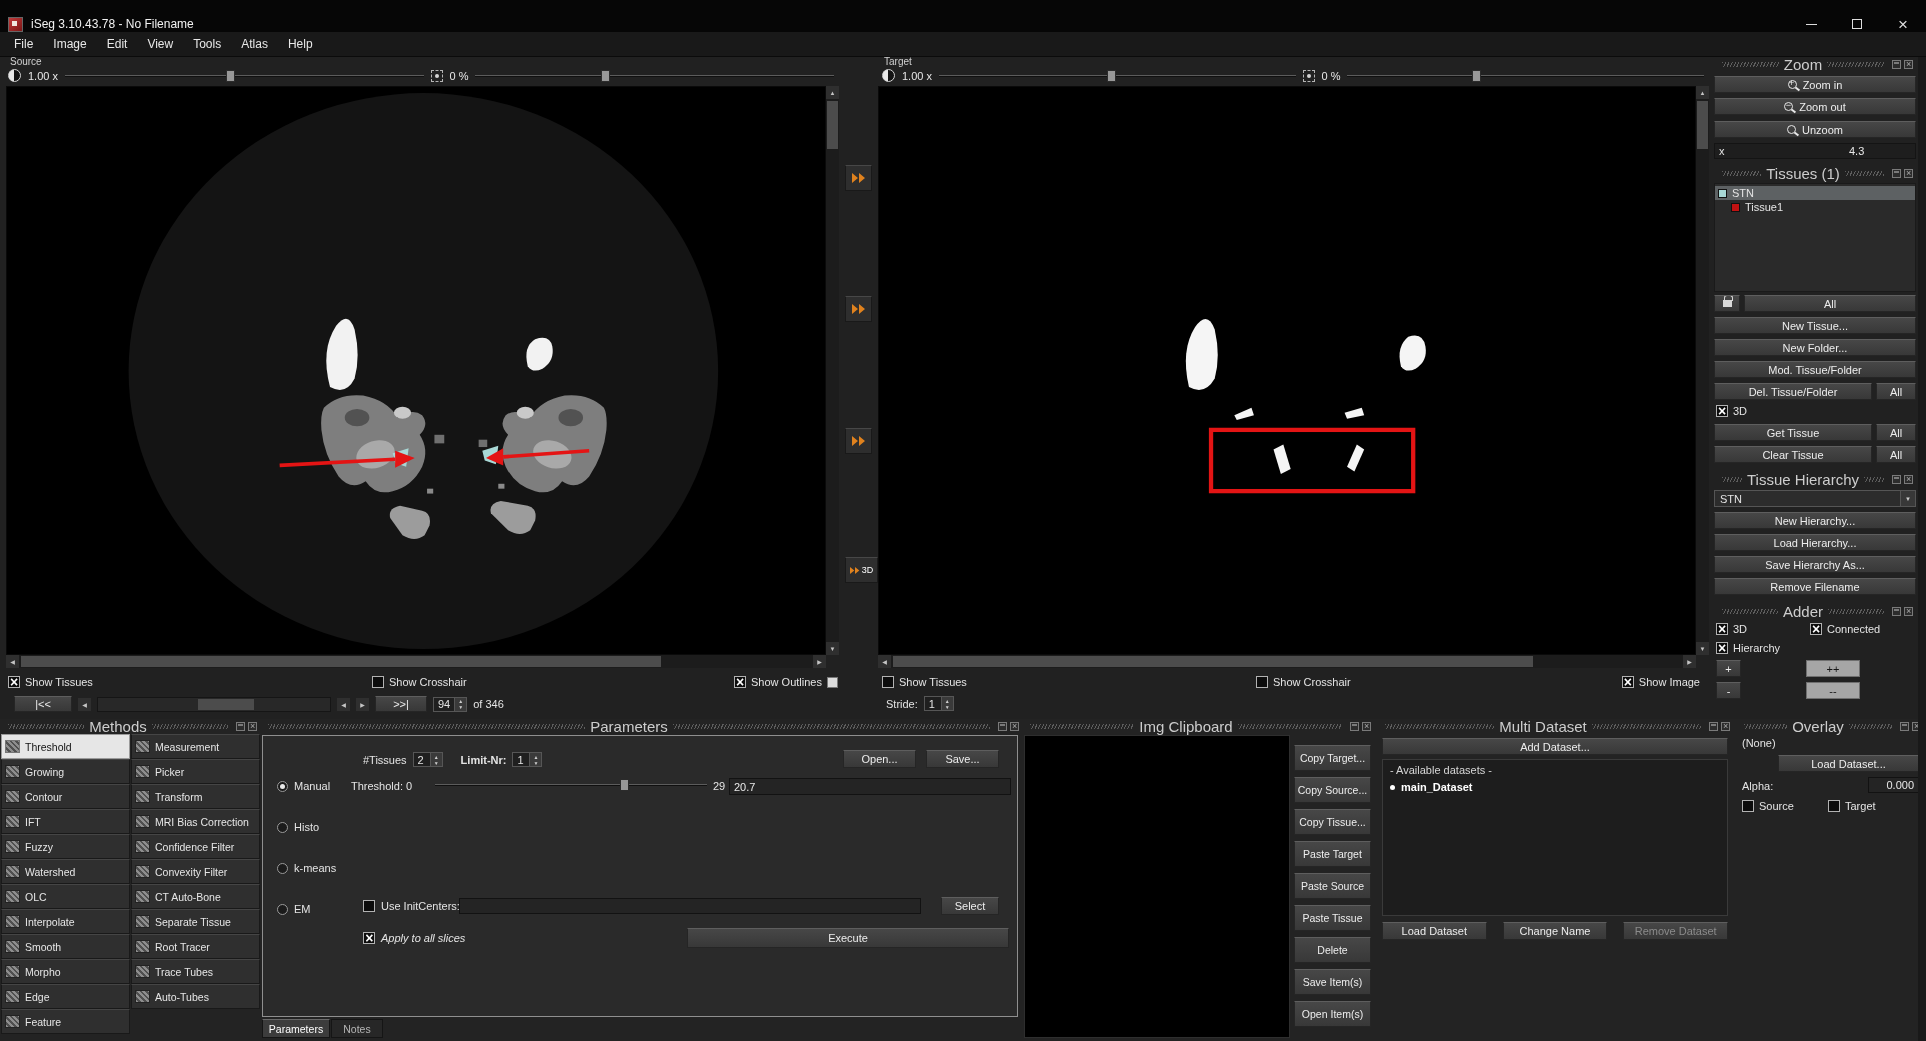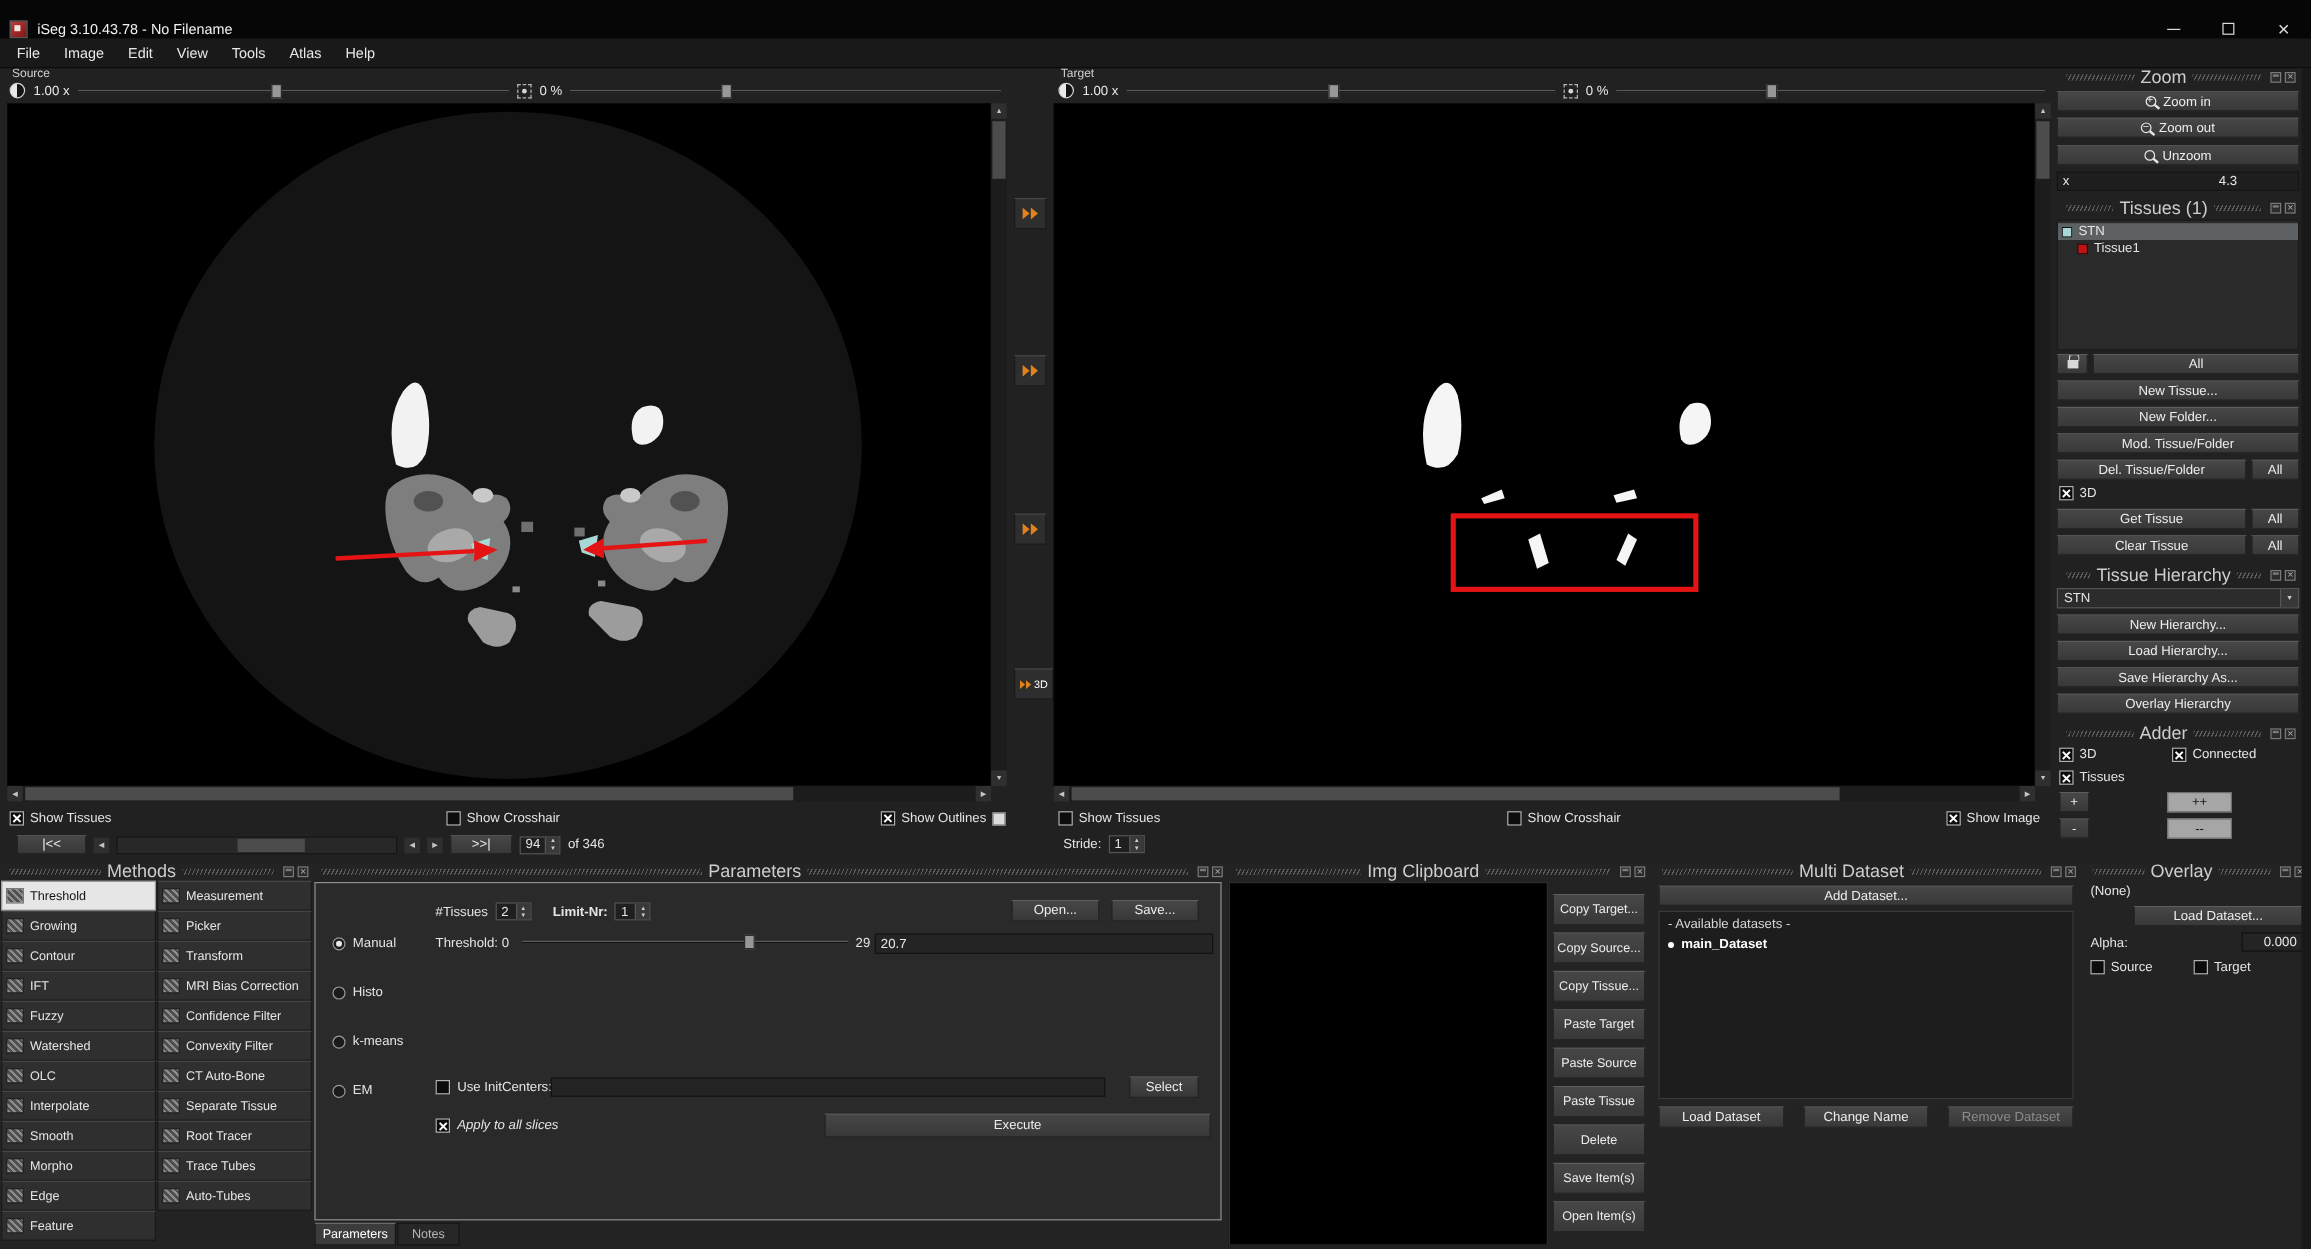--- a/index.html
+++ b/index.html
@@ -467,21 +467,21 @@
         <span class="dock-btn sq"></span>
         <span class="dock-btn x"></span>
       </div>
       <div class="combo" style="margin-top:4px;">
         <span class="cv">STN</span>
         <span class="ca"></span>
       </div>
       <div class="btn sbtn" style="margin-top:5px;">New Hierarchy...</div>
       <div class="btn sbtn" style="margin-top:5px;">Load Hierarchy...</div>
       <div class="btn sbtn" style="margin-top:5px;">Save Hierarchy As...</div>
-      <div class="btn sbtn" style="margin-top:5px;">Overlay Hierarchy</div>
+      <div class="btn sbtn" style="margin-top:5px;">Remove Filename</div>
 
       <div class="dockhdr" style="margin-top:9px;">
         <span class="zz"></span>
         <span class="dt">Adder</span>
         <span class="zz"></span>
         <span class="dock-btn sq"></span>
         <span class="dock-btn x"></span>
       </div>
       <div class="cbrow">
         <span class="cbgrp" style="left:2px;">
@@ -489,21 +489,21 @@
           <span>3D</span>
         </span>
         <span class="cbgrp" style="left:96px;">
           <span class="cb on"></span>
           <span>Connected</span>
         </span>
       </div>
       <div class="cbrow">
         <span class="cbgrp" style="left:2px;">
           <span class="cb on"></span>
-          <span>Tissues</span>
+          <span>Hierarchy</span>
         </span>
       </div>
       <div class="pmrow">
         <span class="btn" style="position:absolute;left:2px;width:25px;height:17px;">+</span>
         <span class="btn lite" style="position:absolute;left:92px;width:54px;height:17px;">++</span>
       </div>
       <div class="pmrow">
         <span class="btn" style="position:absolute;left:2px;width:25px;height:17px;">-</span>
         <span class="btn lite" style="position:absolute;left:92px;width:54px;height:17px;">--</span>
       </div>
@@ -659,21 +659,21 @@
             <span class="v">1</span>
             <span class="ar">
                 <i class="au"></i>
                 <i class="ad"></i>
               </span>
           </span>
         </span>
         <span class="btn" style="position:absolute;left:580px;top:14px;width:73px;height:18px;">Open...</span>
         <span class="btn" style="position:absolute;left:663px;top:14px;width:73px;height:18px;">Save...</span>
 
-        <span class="prow" style="left:100px;top:44px;text-align:center;">
+        <span class="prow" style="left:88px;top:44px;text-align:center;">
           <span>Threshold: 0</span>
         </span>
         <div class="hslider" style="position:absolute;left:172px;top:41px;width:272px;">
           <div class="groove"></div>
           <div class="thumb" style="left:68%;"></div>
         </div>
         <span class="prow" style="left:450px;top:44px;">
           <span>29</span>
         </span>
         <span class="field" style="position:absolute;left:466px;top:42px;width:282px;height:17px;">20.7</span>

